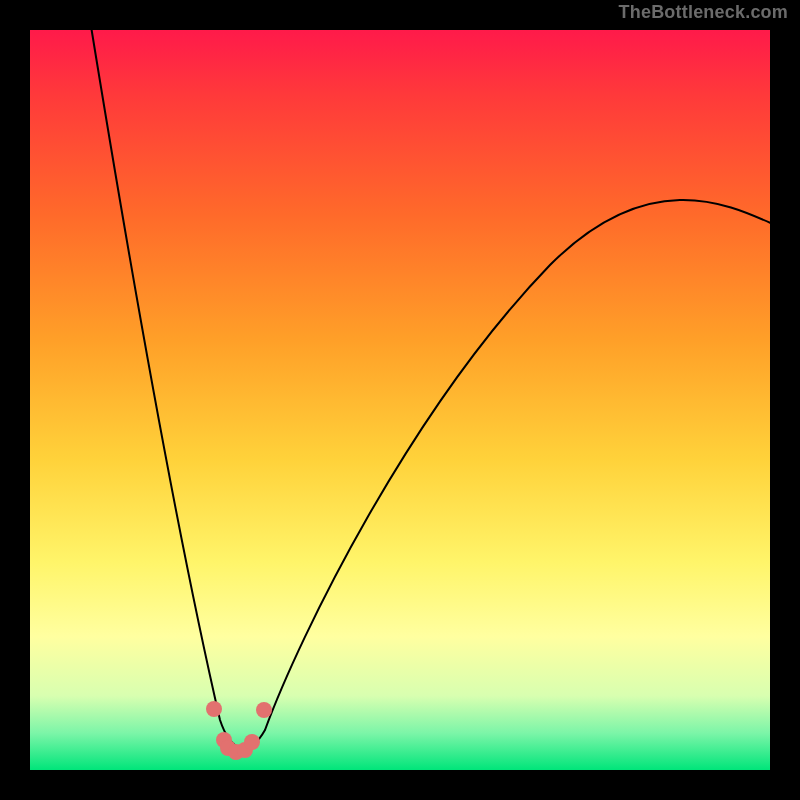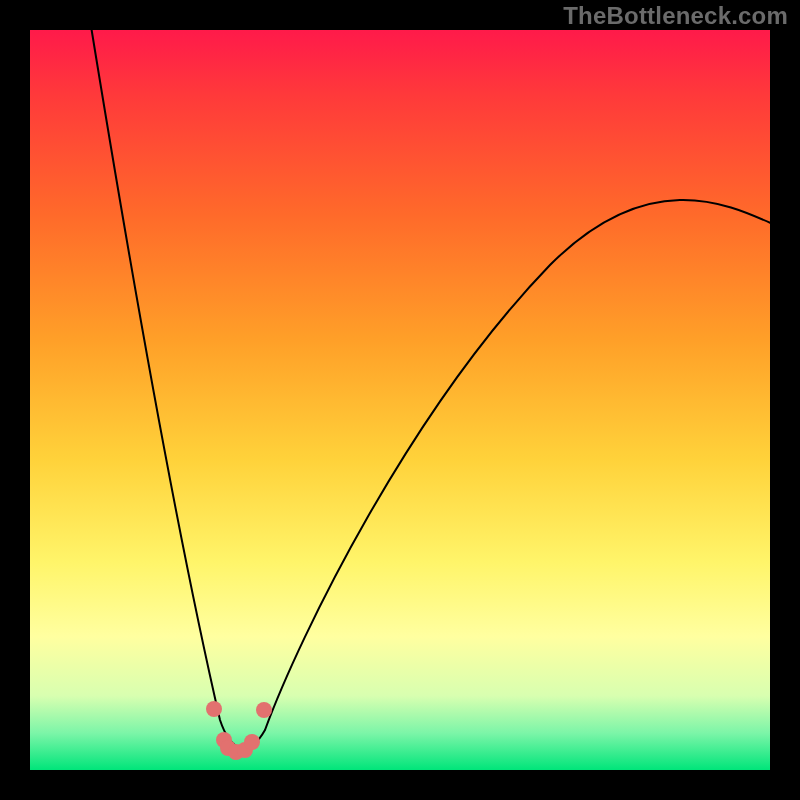--- a/index.html
+++ b/index.html
@@ -26,21 +26,21 @@
       #ffffa0 82%,
       #d8ffb0 90%,
       #7cf5a8 95%,
       #00e57a 100%);
   }
   .watermark {
     position: absolute;
     top: 2px;
     right: 12px;
     font-family: Arial, Helvetica, sans-serif;
-    font-size: 24px;
+    font-size: 18px;
     font-weight: 600;
     color: #6b6b6b;
     letter-spacing: 0.2px;
   }
   svg.curve {
     position: absolute;
     left: 0;
     top: 0;
     width: 740px;
     height: 740px;

